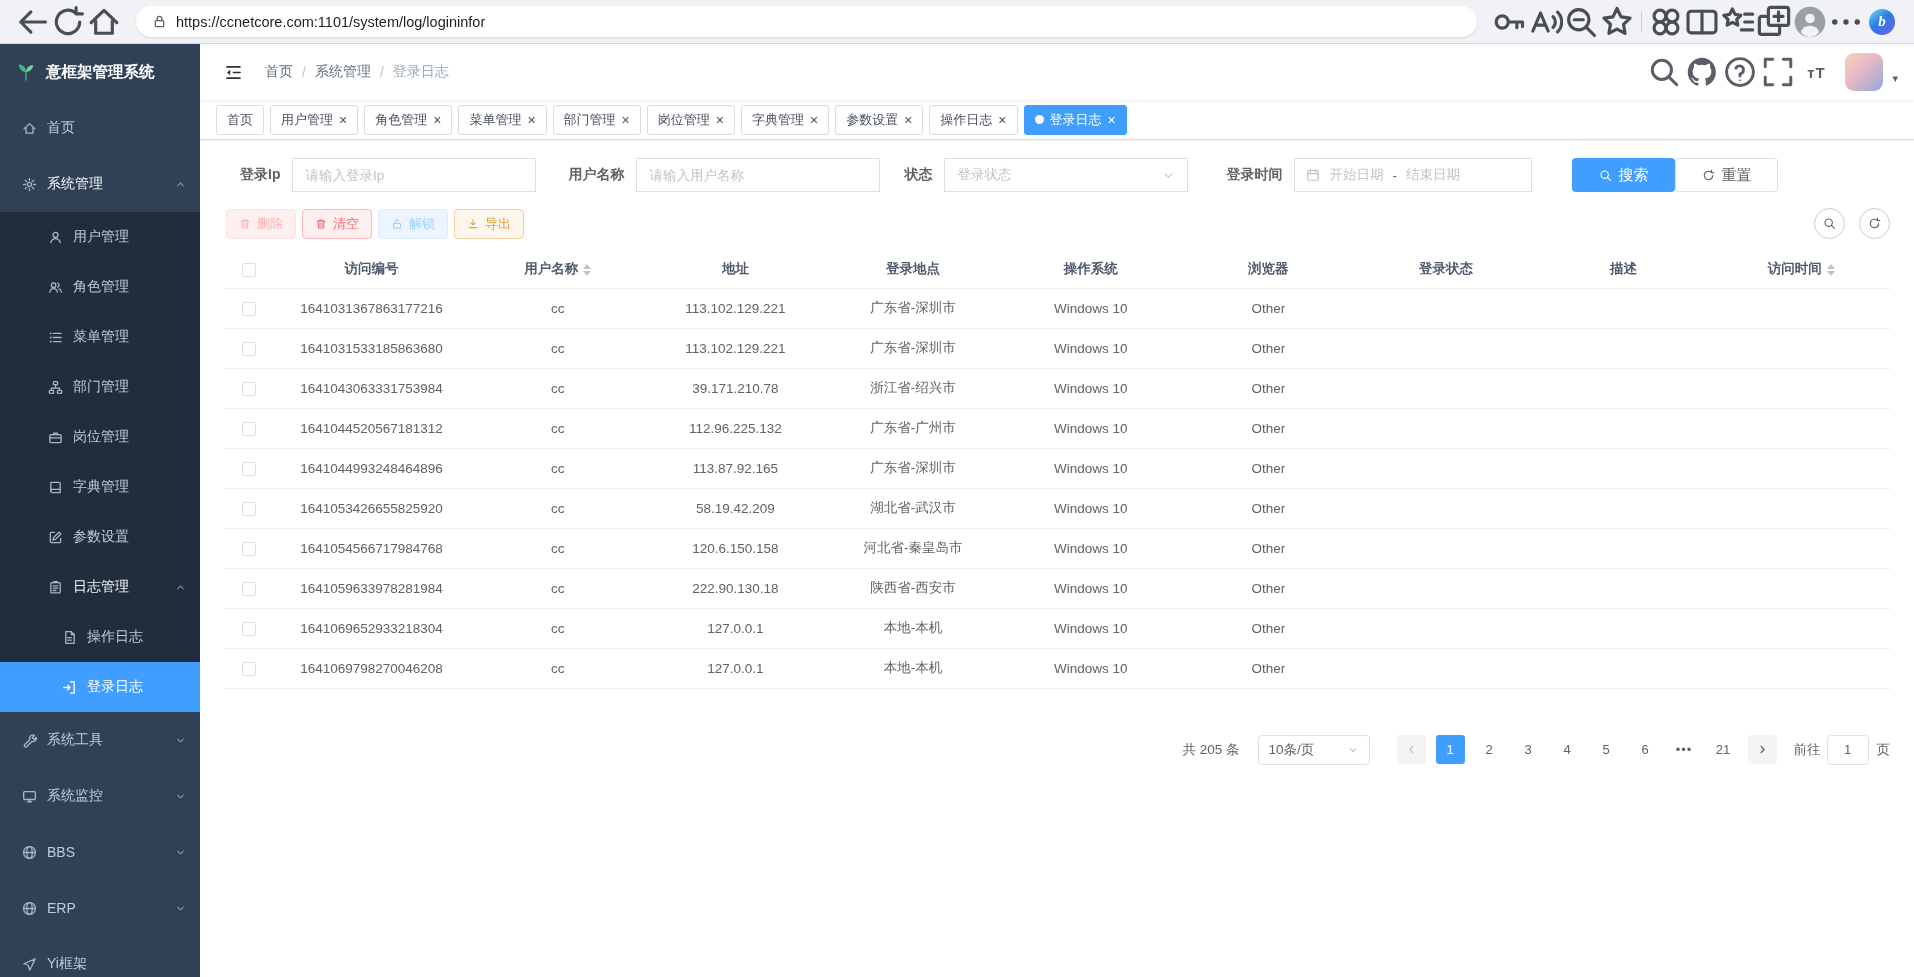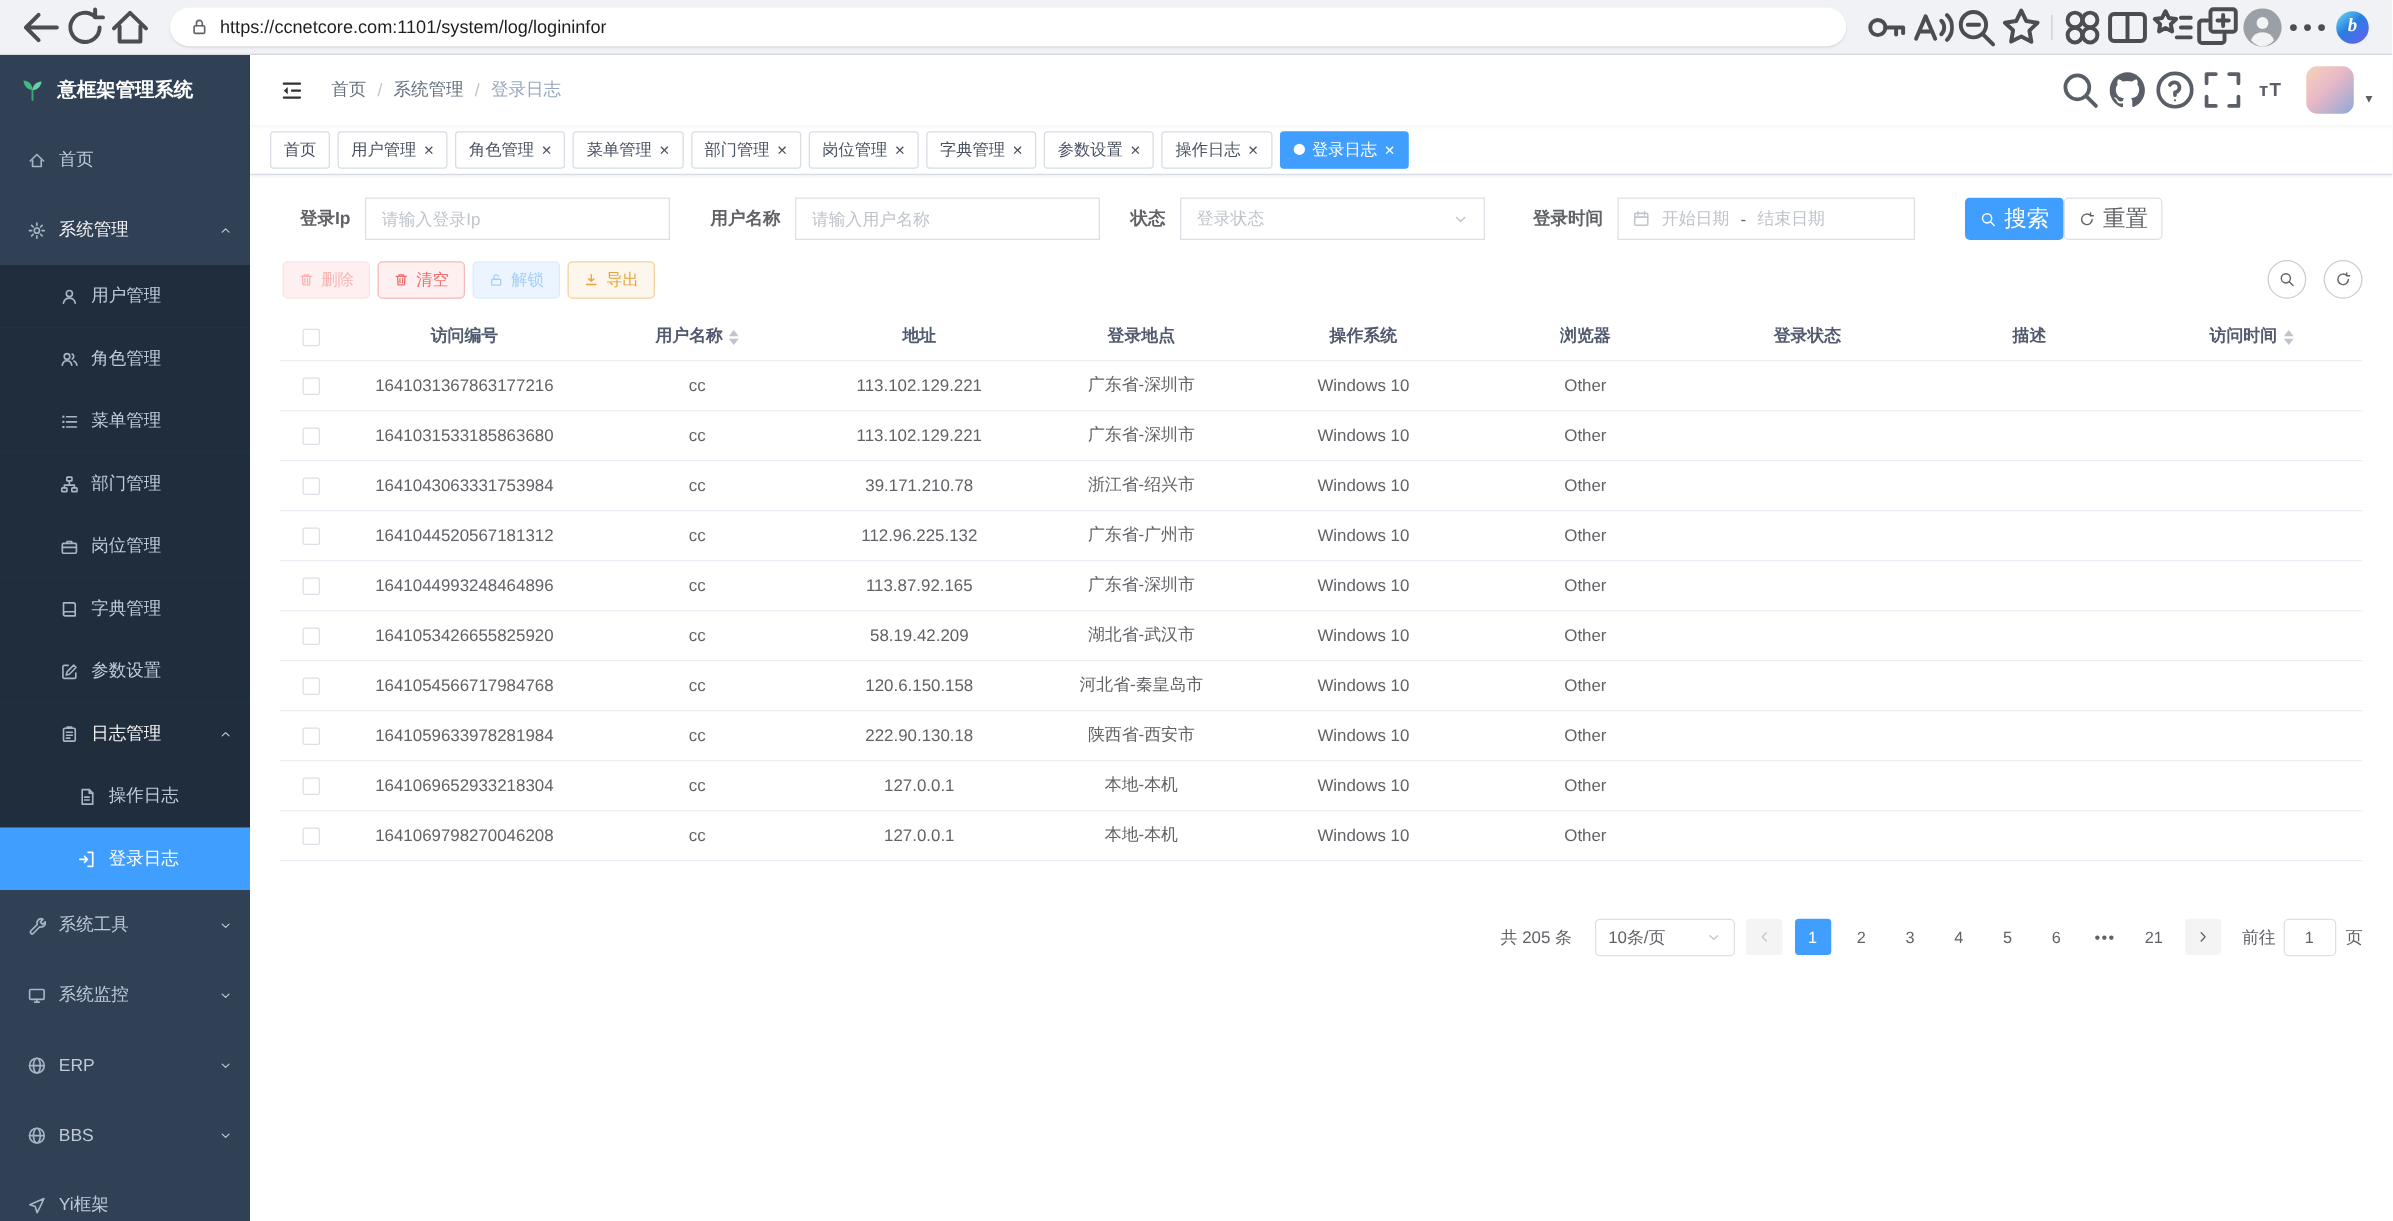--- a/index.html
+++ b/index.html
@@ -63,21 +63,21 @@
   .g1{margin-left:32px}.g2{margin-left:24px}.g3{margin-left:38px}
   .f-input,.f-select,.f-date{height:34px;border:1px solid #dcdfe6;border-radius:0;background:#fff;font-size:13.5px;color:#606266}
   .f-input{width:244px;padding:0 12px;font-family:inherit;outline:none}
   .f-input::placeholder{color:#bfc3cb}
   .f-select{width:244px;display:flex;align-items:center;justify-content:space-between;padding:0 12px;cursor:pointer}
   .f-select .ph,.f-date .ph{color:#bfc3cb}
   .f-select .chev{color:#c0c4cc;font-size:13px}
   .f-date{width:238px;display:flex;align-items:center;gap:9px;padding:0 11px}
   .f-date .ic{color:#c0c4cc;font-size:14px}
   .f-date .dash{color:#606266}
-  .btn{height:34px;border-radius:4px;padding:0 11px;font-size:18px;display:inline-flex;align-items:center;gap:6px;border:1px solid transparent;cursor:pointer;font-family:inherit;white-space:nowrap}
+  .btn{height:34px;border-radius:4px;padding:0 26px;font-size:15px;display:inline-flex;align-items:center;gap:6px;border:1px solid transparent;cursor:pointer;font-family:inherit;white-space:nowrap}
   .btn .ic{font-size:13px}
   .btn-primary{background:#409eff;color:#fff;margin-left:40px}
   .btn-plain{background:#fff;border-color:#dcdfe6;color:#606266;}
 
   .toolbar{display:flex;align-items:center;margin:0 0 12px 2px}
   .btn-sm{height:30px;padding:0 12px;font-size:13px;border-radius:4px;display:inline-flex;align-items:center;gap:6px;border:1px solid;cursor:pointer;font-family:inherit;margin-right:6px;white-space:nowrap}
   .btn-sm .ic{font-size:12px}
   .btn-danger-dis{background:#fef0f0;border-color:#fde2e2;color:#f9b3b3;cursor:not-allowed}
   .btn-danger{background:#fef0f0;border-color:#f6b8b8;color:#f56c6c}
   .btn-info-dis{background:#ecf5ff;border-color:#d9ecff;color:#a0cfff;cursor:not-allowed}
@@ -90,21 +90,21 @@
   th{height:37px;font-weight:bold;color:#515a6e;font-size:13.5px;border-bottom:1px solid #ebeef5;text-align:center;white-space:nowrap}
   td{height:40px;color:#606266;font-size:13.5px;border-bottom:1px solid #ebeef5;text-align:center;white-space:nowrap;overflow:hidden}
   .checkbox{width:14px;height:14px;border:1px solid #dcdfe6;border-radius:2px;display:inline-block;background:#fff;vertical-align:middle;cursor:pointer}
   .sort{display:inline-flex;flex-direction:column;margin-left:5px;vertical-align:middle}
   .cu{width:0;height:0;border-left:4px solid transparent;border-right:4px solid transparent;border-bottom:5px solid #c0c4cc;margin-bottom:2px}
   .cd{width:0;height:0;border-left:4px solid transparent;border-right:4px solid transparent;border-top:5px solid #c0c4cc}
 
   
   .pager{display:flex;align-items:center;justify-content:flex-end;margin-top:46px;font-size:13.5px;color:#606266;padding-right:0}
   .pager .total{margin-right:18px;color:#606266}
-  .page-size{width:112px;height:30px;border:1px solid #dcdfe6;border-radius:4px;display:flex;align-items:center;justify-content:space-between;padding:0 10px;color:#606266;cursor:pointer;margin-right:4px;background:#fff}
+  .page-size{width:112px;height:30px;border:1px solid #dcdfe6;border-radius:4px;display:flex;align-items:center;justify-content:space-between;padding:0 10px;color:#606266;cursor:pointer;margin-right:22px;background:#fff}
   .page-size .chev{color:#c0c4cc;font-size:12px}
   .page-btn{min-width:29px;height:29px;display:inline-flex;align-items:center;justify-content:center;border-radius:3px;cursor:pointer;color:#606266;margin:0 5px;font-size:13px}
   .page-btn.boxed{background:#f4f4f5}
   .page-btn.disabled{color:#c0c4cc}
   .page-btn.active{background:#409eff;color:#fff}
   .page-btn.more{letter-spacing:1px;color:#606266}
   .jump-label{margin:0 6px 0 12px}
   .jump-input{width:42px;height:30px;border:1px solid #dcdfe6;border-radius:4px;text-align:center;font-size:13px;color:#606266;font-family:inherit;outline:none;background:#fff}
   .jump-suffix{margin-left:8px}
 </style>
@@ -439,40 +439,40 @@
         <div class="menu-item lvl1">
           <span class="ic">
             <svg viewBox="0 0 16 16">
               <g fill="none" stroke="currentColor" stroke-width="1.4" stroke-linecap="round" stroke-linejoin="round">
                 <circle cx="8" cy="8" r="6.3"></circle>
                 <ellipse cx="8" cy="8" rx="2.9" ry="6.3"></ellipse>
                 <path d="M1.7 8h12.6"></path>
               </g>
             </svg>
           </span>
-          <span class="mlabel">ERP</span>
+          <span class="mlabel">BBS</span>
           <span class="chev ic">
             <svg viewBox="0 0 16 16">
               <g fill="none" stroke="currentColor" stroke-width="1.4" stroke-linecap="round" stroke-linejoin="round">
                 <path d="M4 6.2 8 10l4-3.8"></path>
               </g>
             </svg>
           </span>
         </div>
         <div class="menu-item lvl1">
           <span class="ic">
             <svg viewBox="0 0 16 16">
               <g fill="none" stroke="currentColor" stroke-width="1.4" stroke-linecap="round" stroke-linejoin="round">
                 <circle cx="8" cy="8" r="6.3"></circle>
                 <ellipse cx="8" cy="8" rx="2.9" ry="6.3"></ellipse>
                 <path d="M1.7 8h12.6"></path>
               </g>
             </svg>
           </span>
-          <span class="mlabel">BBS</span>
+          <span class="mlabel">ERP</span>
           <span class="chev ic">
             <svg viewBox="0 0 16 16">
               <g fill="none" stroke="currentColor" stroke-width="1.4" stroke-linecap="round" stroke-linejoin="round">
                 <path d="M4 6.2 8 10l4-3.8"></path>
               </g>
             </svg>
           </span>
         </div>
         <div class="menu-item lvl1">
           <span class="ic">

